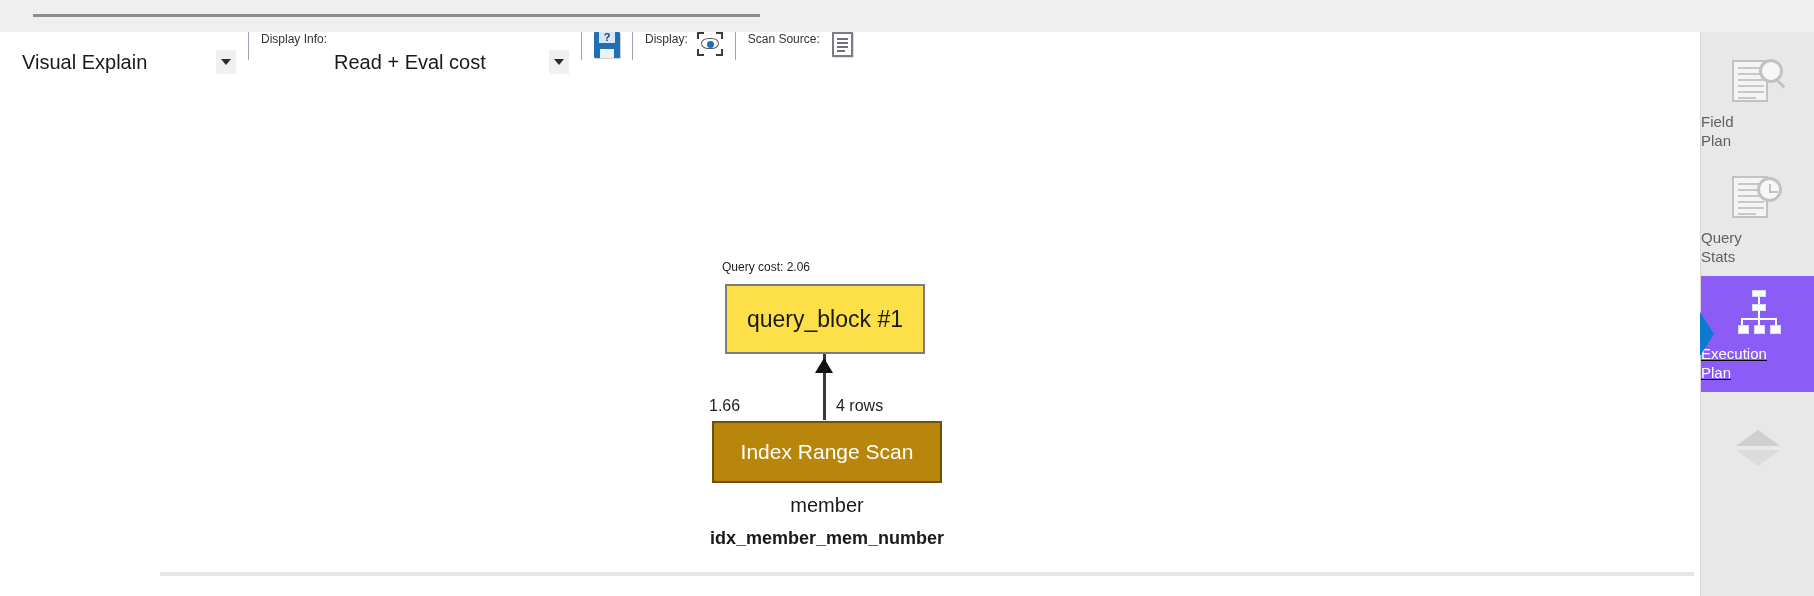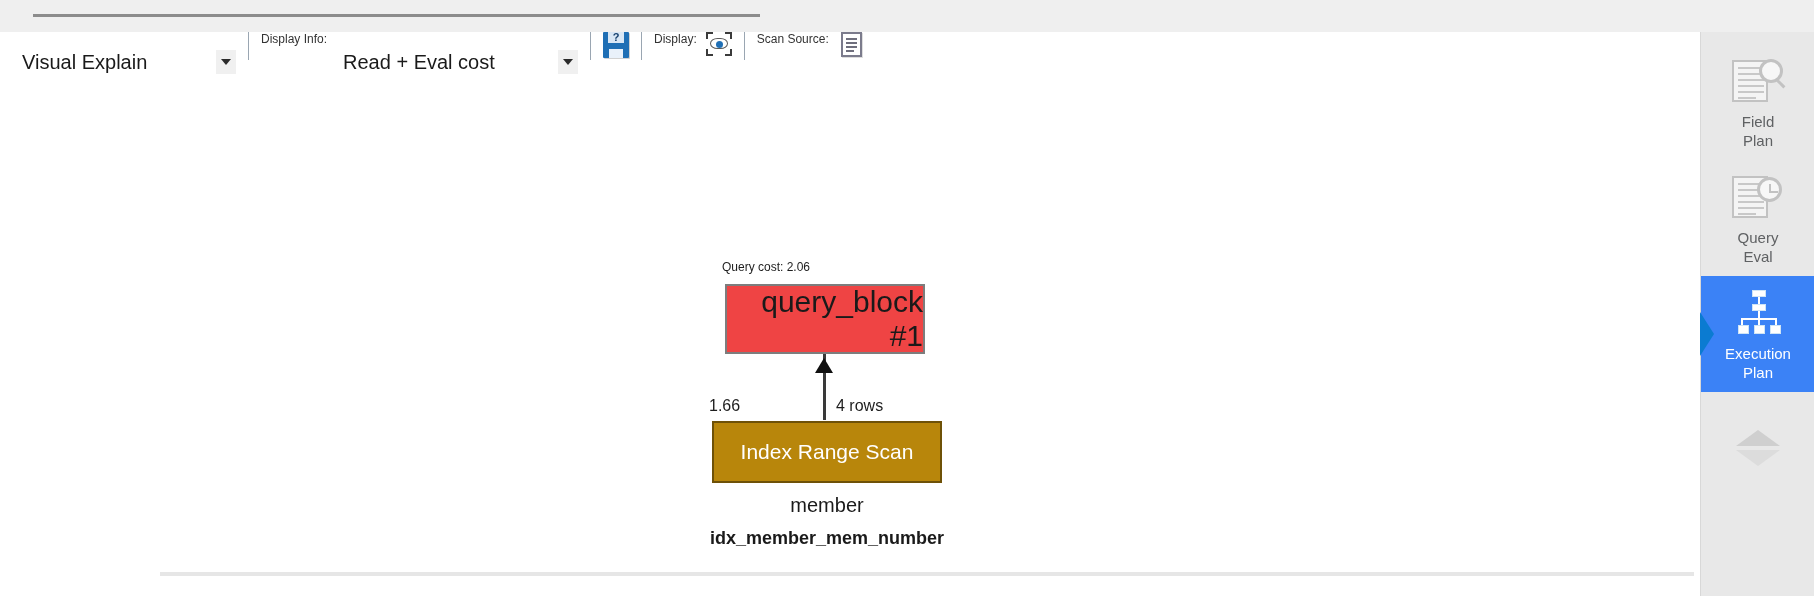--- a/index.html
+++ b/index.html
@@ -191,26 +191,26 @@
     left: 722px; top: 168px;
     font-size: 12px;
     color: #1d1d1d;
     white-space: nowrap;
   }
 
   .node-queryblock {
     position: absolute;
     left: 725px; top: 192px;
     width: 200px; height: 70px;
-    background: #ef4444;
+    background: #fde047;
     border: 2px solid #7d7d7d;
     display: flex;
     align-items: center;
     justify-content: center;
-    font-size: 30px;
+    font-size: 23px;
     color: #1a1a1a;
     text-align: right;
   }
 
   
   .arrow-line {
     position: absolute;
     left: 823px; top: 262px;
     width: 3px; height: 66px;
     background: #3a3a3a;
@@ -277,30 +277,29 @@
     width: 114px;
     height: 564px;
     background: #e8e8e8;
     border-left: 1px solid #d8d8d8;
   }
 
   .side-item {
     position: relative;
     width: 114px;
     padding: 12px 0 10px 0;
-    text-align: center;
     cursor: default;
   }
   .side-item .side-label {
     font-size: 15px;
     line-height: 19px;
     color: #5f6163;
     margin-top: 4px;
   }
-  .side-item.active { background: #3b82f6; }
+  .side-item.active { background: #8b5cf6; text-decoration: underline; }
   .side-item.active .side-label { color: #ffffff; }
   .side-item.active::before {
     content: "";
     position: absolute;
     left: -17px;
     top: 50%;
     transform: translateY(-50%);
     width: 0; height: 0;
     border-top: 22px solid transparent;
     border-bottom: 22px solid transparent;
@@ -421,21 +420,21 @@
       <span class="tb-label">Visual Explain</span>
       <span class="combo-arrow" style="margin-left:auto;">
           <span class="tri"></span>
         </span>
     </div>
 
     <div class="sep"></div>
 
     <span class="tb-small-label">Display Info:</span>
 
-    <div style="display:flex;align-items:center;width:235px;margin-left:16px;">
+    <div style="display:flex;align-items:center;width:235px;margin-left:7px;">
       <span class="combo-value">Read + Eval cost</span>
       <span class="combo-arrow" style="margin-left:auto;">
           <span class="tri"></span>
         </span>
     </div>
 
     <div class="sep"></div>
 
     <span class="icon-save">
       <span class="qm">?</span>
@@ -522,21 +521,21 @@
             <b></b>
             <b></b>
           </div>
         <div class="clockface">
             <i class="h1"></i>
             <i class="h2"></i>
           </div>
       </div>
       <div class="side-label">
         <div>Query</div>
-        <div>Eval</div>
+        <div>Stats</div>
       </div>
     </div>
 
     <div class="side-item active">
       <div class="side-icon">
         <div class="plan-icon">
           <div class="box" style="left:14px; top:0px;  width:14px; height:7px;"></div>
           <div class="ln" style="left:20px; top:7px;  width:2px;  height:7px;"></div>
           <div class="box" style="left:14px; top:14px; width:14px; height:7px;"></div>
           <div class="ln" style="left:20px; top:21px; width:2px;  height:7px;"></div>

